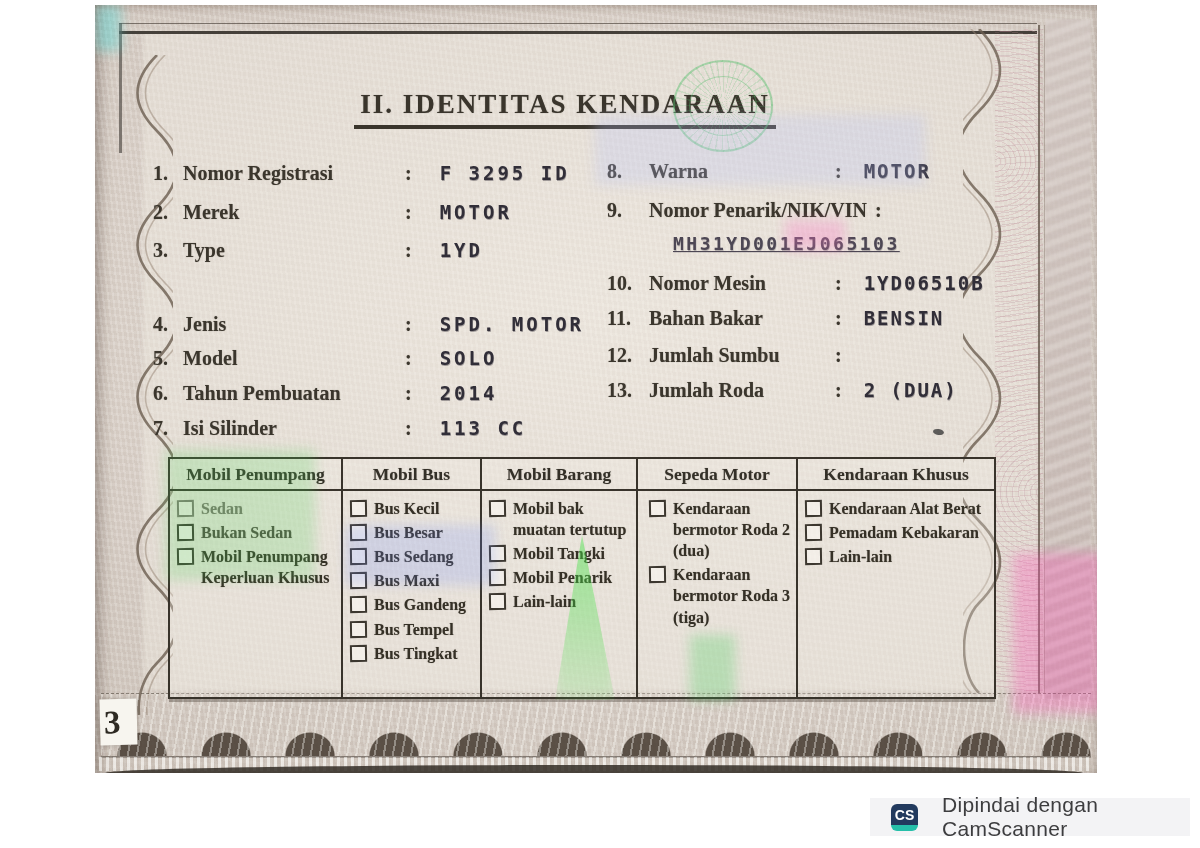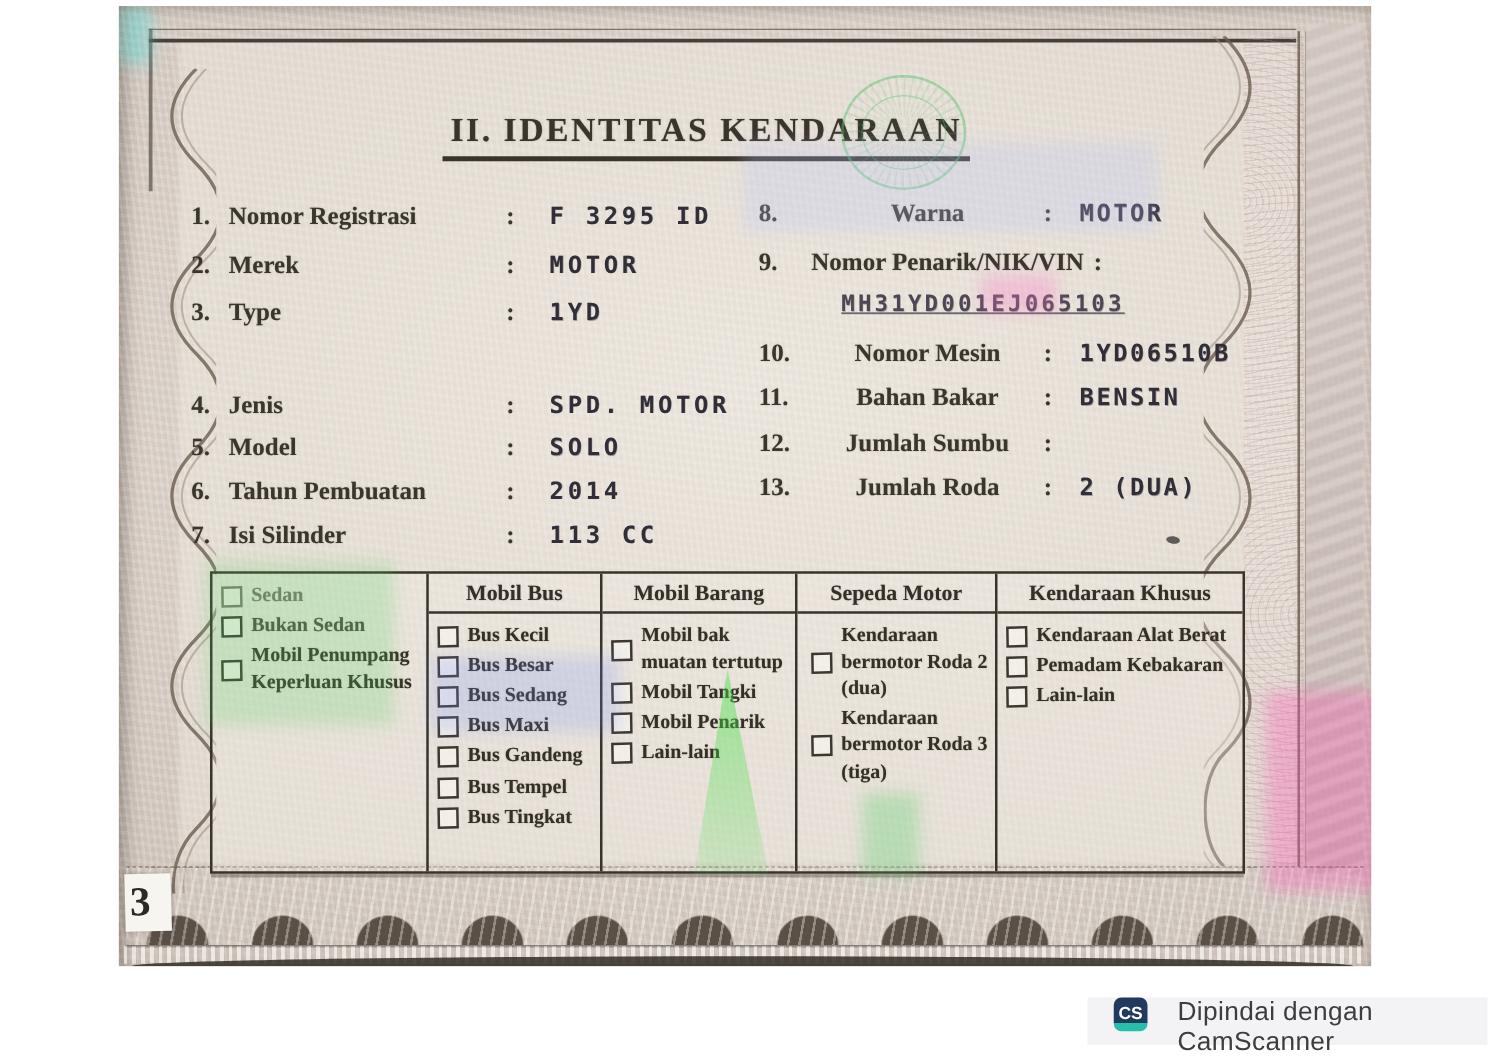--- a/index.html
+++ b/index.html
@@ -48,37 +48,37 @@
   .title span{display:inline-block;font-size:27px;font-weight:bold;letter-spacing:2px;color:#3a352c;
         border-bottom:4px solid #3a352c;padding:0 6px 5px 6px;text-shadow:0 0 1px rgba(58,53,44,.5);}
   
   .frow{position:absolute;display:flex;align-items:flex-start;color:#3b362d;font-weight:bold;font-size:20px;
         text-shadow:0 0 1px rgba(59,54,45,.45);white-space:nowrap;}
   .frow .num{width:30px;}
   .frow-l{left:58px;}
   .frow-l .lbl{width:222px;}
   .frow-r{left:512px;}
   .frow-r .num{width:42px;}
-  .frow-r .lbl{width:186px;text-align:center;}
+  .frow-r .lbl{width:186px;}
   .frow-r.wide .lbl{width:auto;margin-right:8px;}
   .colon{margin-right:4px;}
   .stamp{font-family:"DejaVu Sans Mono",monospace;font-weight:bold;font-size:19px;letter-spacing:3px;
         color:#312e38;margin-left:24px;text-shadow:0.5px 0.5px 0 rgba(49,46,56,.4);text-align:right;}
   .frow-r .stamp{margin-left:18px;letter-spacing:2px;}
   .vin-line{position:absolute;left:578px;top:228px;font-family:"DejaVu Sans Mono",monospace;font-weight:bold;
         font-size:18px;letter-spacing:2.5px;color:#4d4754;text-shadow:0.5px 0.5px 0 rgba(77,71,84,.35);text-decoration:underline;}
   
   .vtable{position:absolute;left:73px;top:452px;width:824px;height:238px;display:flex;
         border:2.5px solid #38332b;background:rgba(244,239,231,.25);box-shadow:0 4px 0 -1px rgba(60,52,44,.35);}
   .vcol{border-right:2px solid #38332b;box-sizing:border-box;display:flex;flex-direction:column;}
   .vcol:last-child{border-right:none;}
   .vhead{font-size:17.5px;font-weight:bold;color:#343028;text-align:center;padding:5px 2px 4px 2px;
         border-bottom:2.2px solid #38332b;text-shadow:0 0 1px rgba(52,48,40,.4);white-space:nowrap;}
   .vitems{padding:7px 4px 4px 7px;}
-  .vitem{display:flex;align-items:center;margin-bottom:3px;font-size:16px;font-weight:bold;
+  .vitem{display:flex;align-items:flex-start;margin-bottom:3px;font-size:16px;font-weight:bold;
         color:#353026;line-height:1.32;text-shadow:0 0 1px rgba(53,48,38,.4);}
   .cb{flex:none;width:13px;height:13px;border:2.4px solid #3c372f;margin:2px 7px 0 0;
         background:rgba(250,247,242,.6);transform:rotate(-1deg);}
   .vcol-passenger .vitem:nth-child(1){opacity:.62;}
   .vcol-passenger .vitem:nth-child(2) .vtext{opacity:.85;}
   .vcol-motor .vitems{padding-left:11px;}
   
   .page-badge{position:absolute;left:5px;top:694px;width:37px;height:46px;background:#f7f5ef;
         transform:rotate(-1.5deg);display:flex;align-items:center;box-shadow:0 0 4px rgba(80,70,60,.4);}
   .page-badge span{font-size:33px;font-weight:bold;color:#2e2a23;margin-left:4px;}
@@ -86,21 +86,21 @@
   .holo{position:absolute;pointer-events:none;filter:blur(6px);}
   .emblem{position:absolute;left:578px;top:55px;width:96px;height:88px;border-radius:50%;
         border:2px solid rgba(86,190,108,.45);
         background:repeating-conic-gradient(rgba(86,190,108,.18) 0 2deg, transparent 2deg 9deg);
         pointer-events:none;filter:blur(.5px);}
   .emblem::after{content:"";position:absolute;inset:14px;border-radius:50%;border:1.5px solid rgba(86,190,108,.4);}
   .ink-dot{position:absolute;left:838px;top:424px;width:11px;height:6px;background:#3a3a3a;border-radius:50%;
         transform:rotate(8deg);opacity:.8;}
   
   .scanbar{position:absolute;left:870px;top:798px;width:320px;height:38px;background:#f3f3f5;
-        display:flex;align-items:flex-start;padding-left:21px;box-sizing:border-box;
+        display:flex;align-items:center;padding-left:21px;box-sizing:border-box;
         font-family:"Liberation Sans",sans-serif;}
   .cs-icon{flex:none;width:27px;height:27px;border-radius:6px;
         background:linear-gradient(180deg,#223a5e 0 76%,#26bfa9 76% 100%);
         color:#ffffff;font-size:14px;font-weight:bold;display:flex;align-items:center;justify-content:center;
         line-height:1;padding-bottom:4px;box-sizing:border-box;}
   .scan-label{margin-left:24px;font-size:21px;color:#3d3d3f;letter-spacing:.3px;}
 </style>
 </head>
 <body>
 
@@ -205,20 +205,21 @@
     </div>
     <div class="frow frow-r" style="top:374px">
       <span class="num">13.</span>
       <span class="lbl">Jumlah Roda</span>
       <span class="colon">:</span>
       <span class="stamp">2 (DUA)</span>
     </div>
 
     <div class="vtable">
       <div class="vcol vcol-passenger" style="width:173px">
+        <div class="vhead">Mobil Penumpang</div>
         <div class="vitems">
           <div class="vitem">
               <span class="cb"></span>
               <span class="vtext">Sedan</span>
             </div>
           <div class="vitem">
               <span class="cb"></span>
               <span class="vtext">Bukan Sedan</span>
             </div>
           <div class="vitem">

